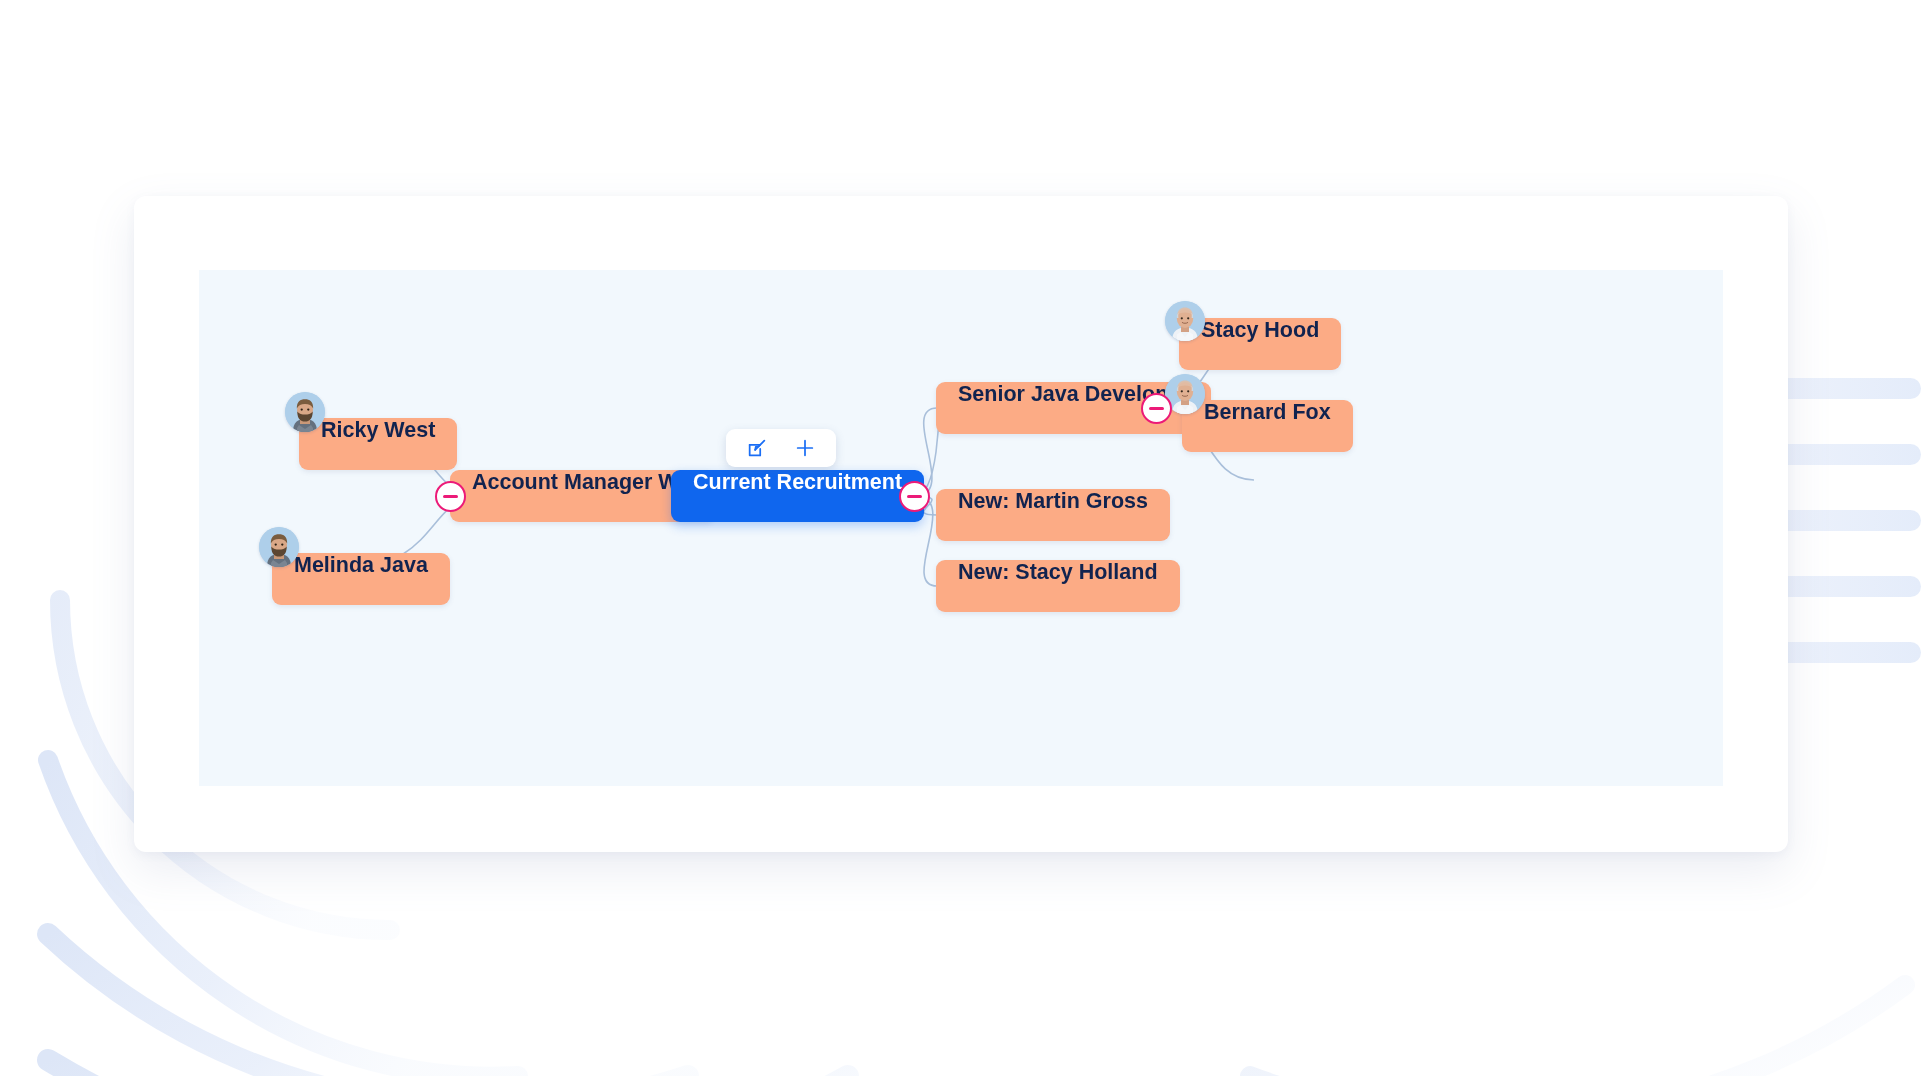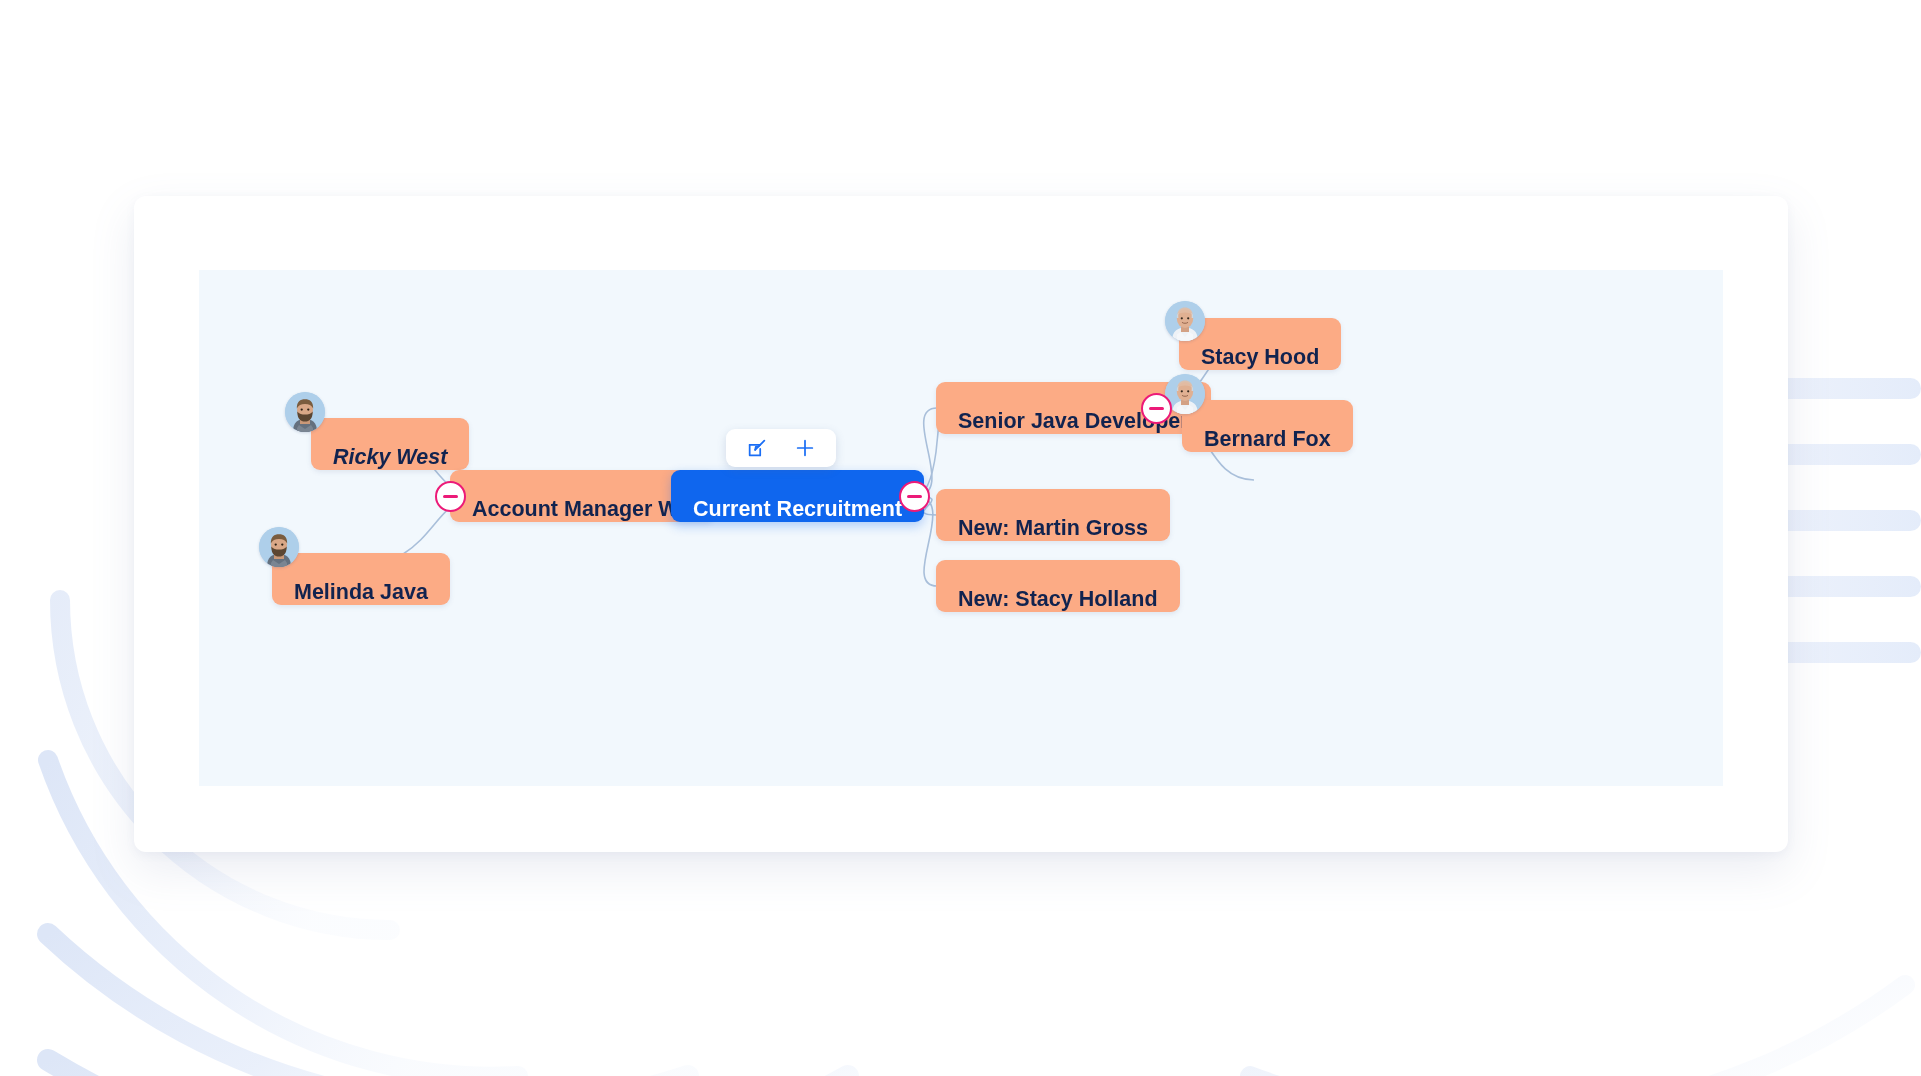--- a/index.html
+++ b/index.html
@@ -53,21 +53,21 @@
     left: 0; top: 0;
     width: 1524px; height: 516px;
     z-index: 1;
   }
 
   
   .node {
     position: absolute;
     box-sizing: border-box;
     display: flex;
-    align-items: flex-end;
+    align-items: flex-start;
     border-radius: 9px;
     z-index: 5;
     white-space: nowrap;
   }
   .node-orange {
     background: #fcab85;
     color: #11234f;
     font-size: 21.5px;
     font-weight: bold;
     padding: 0 22px;
@@ -211,21 +211,21 @@
         <path d="M8 40 C8 30 13 27 20 27 C27 27 32 30 32 40 Z" fill="#64707e"></path>
         <path d="M15 27 h10 v5 h-10 z" fill="#c99878"></path>
         <ellipse cx="20" cy="18" rx="8" ry="9.3" fill="#d9a787"></ellipse>
         <path d="M12.3 19.5 C12.3 27 15.5 29.5 20 29.5 C24.5 29.5 27.7 27 27.7 19.5 C26 22 23 22.6 20 22.6 C17 22.6 14 22 12.3 19.5 Z" fill="#5c4632"></path>
         <path d="M11.8 16.5 C11.8 9.6 15.2 7.3 20 7.3 C24.8 7.3 28.2 9.6 28.2 16.5 C26.6 13.2 24 12 20 12 C16 12 13.4 13.2 11.8 16.5 Z" fill="#7a5c3e"></path>
         <circle cx="16.7" cy="17.6" r="1.15" fill="#2c2116"></circle>
         <circle cx="23.3" cy="17.6" r="1.15" fill="#2c2116"></circle>
         <path d="M14 33 l6 4 l6 -4 l2 3 v4 h-16 v-4 z" fill="#7a8592"></path>
       </svg>
     </div>
-    <div class="node node-orange" style="left:112px; top:148px;font-style:italic;">
+    <div class="node node-orange" style="left:100px; top:148px;">
       <span>Ricky West</span>
     </div>
 
     <div class="avatar" style="left:60px; top:257px;">
       <svg viewBox="0 0 40 40" xmlns="http://www.w3.org/2000/svg">
         <circle cx="20" cy="20" r="20" fill="#aecfea"></circle>
         <path d="M8 40 C8 30 13 27 20 27 C27 27 32 30 32 40 Z" fill="#64707e"></path>
         <path d="M15 27 h10 v5 h-10 z" fill="#c99878"></path>
         <ellipse cx="20" cy="18" rx="8" ry="9.3" fill="#d9a787"></ellipse>
         <path d="M12.3 19.5 C12.3 27 15.5 29.5 20 29.5 C24.5 29.5 27.7 27 27.7 19.5 C26 22 23 22.6 20 22.6 C17 22.6 14 22 12.3 19.5 Z" fill="#5c4632"></path>

